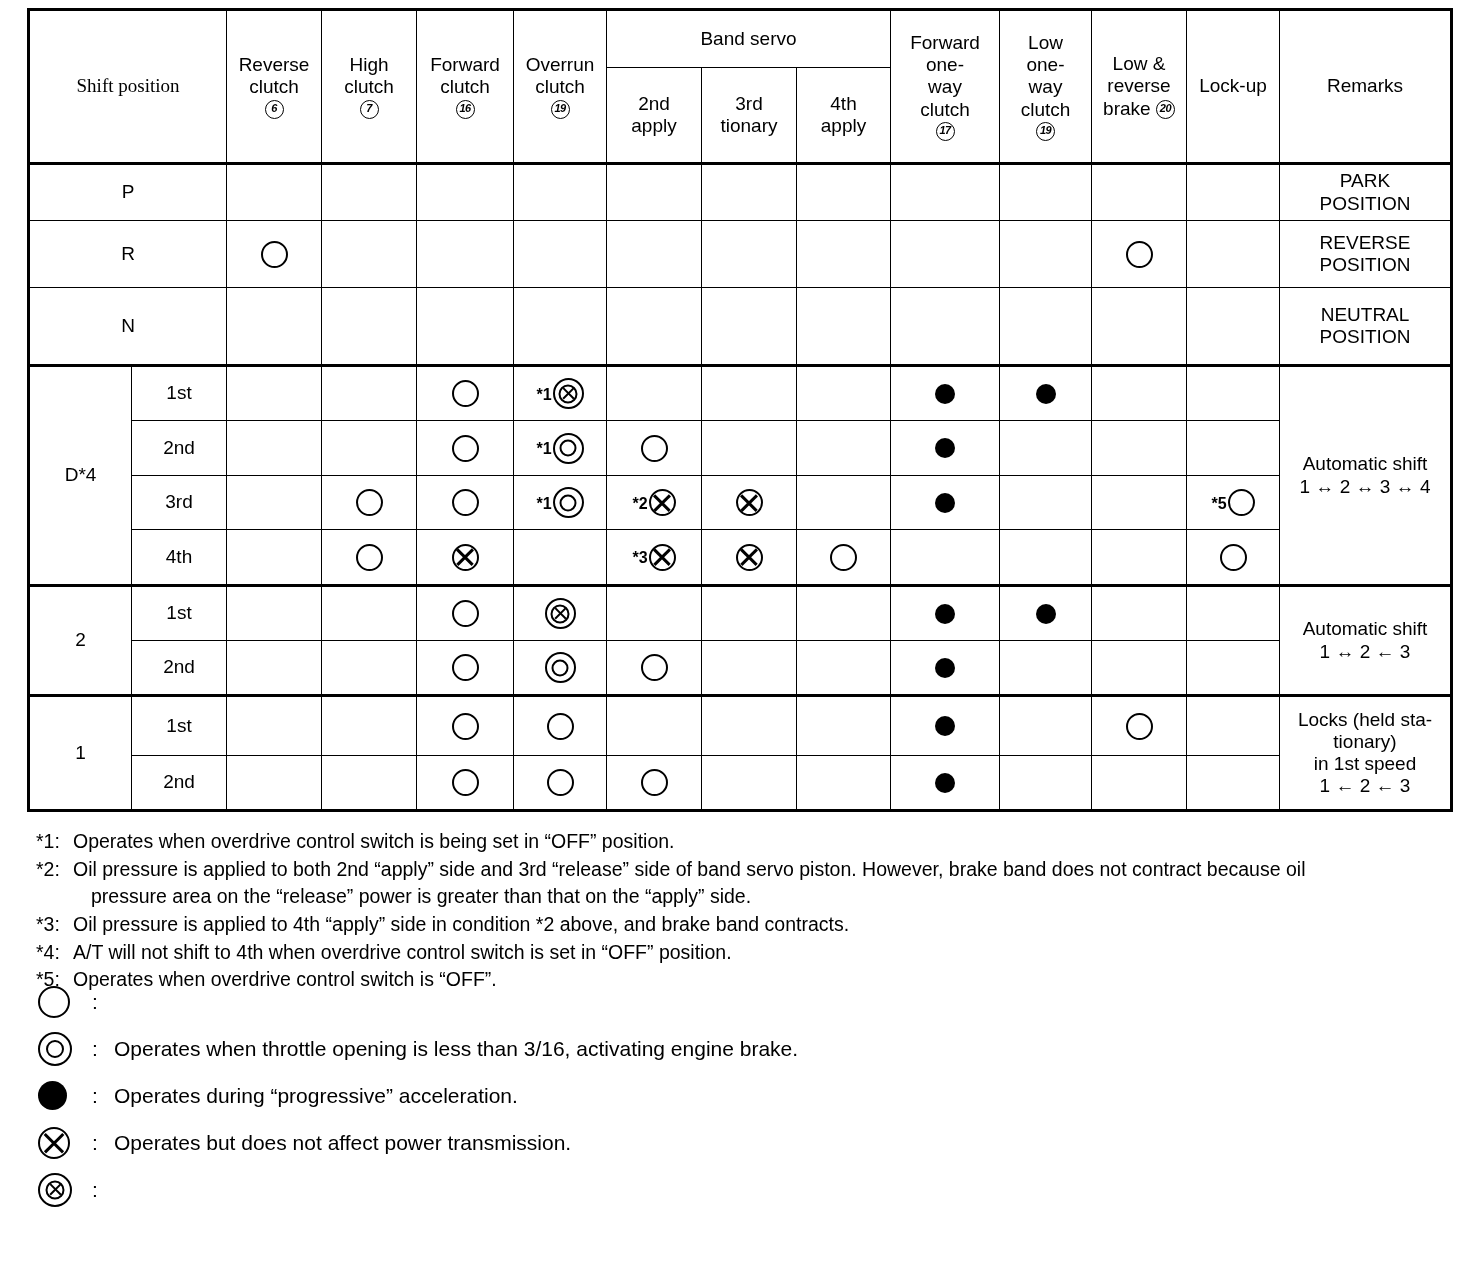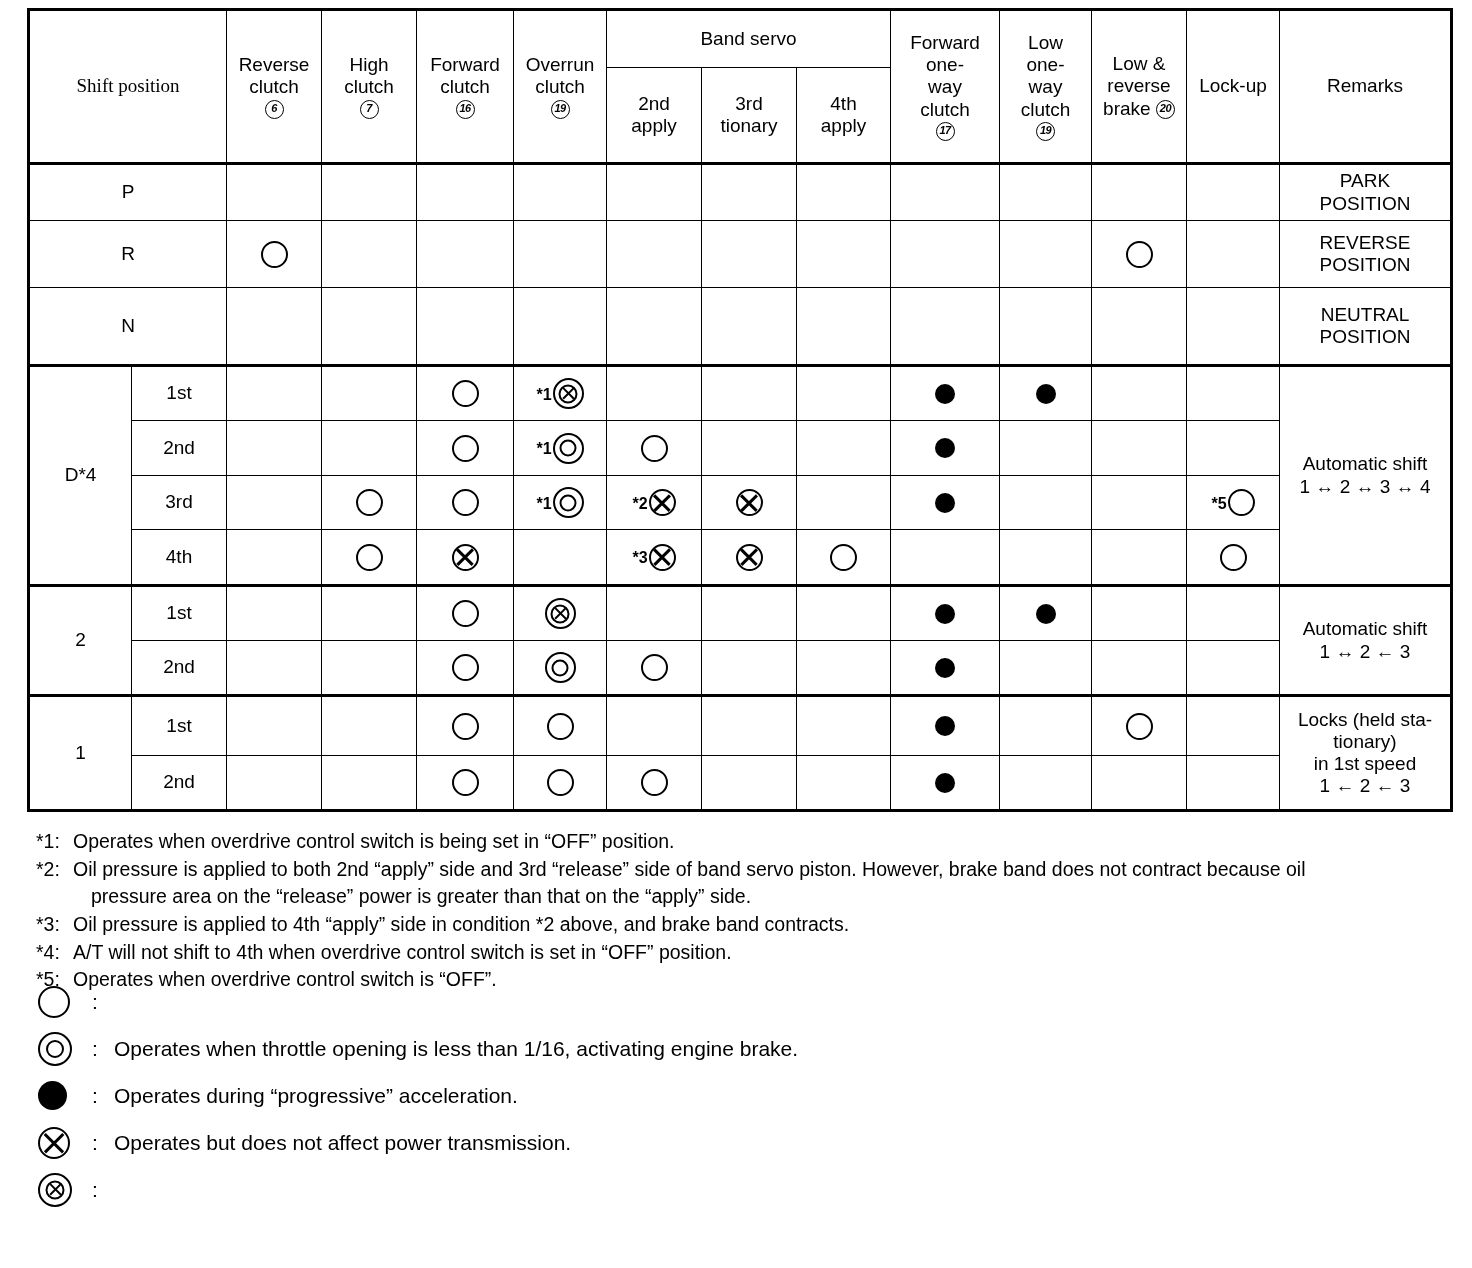--- a/index.html
+++ b/index.html
@@ -607,21 +607,21 @@
         </span>
         <span class="lg-colon">:</span>
       </div>
       <div class="lg-row">
         <span class="lg-sym">
           <span class="sym-wrap">
             <span class="s-double"></span>
           </span>
         </span>
         <span class="lg-colon">:</span>
-        <span class="lg-txt">Operates when throttle opening is less than 1/16, activating engine brake.</span>
+        <span class="lg-txt">Operates when throttle opening is less than 3/16, activating engine brake.</span>
       </div>
       <div class="lg-row">
         <span class="lg-sym">
           <span class="sym-wrap">
             <span class="s-filled"></span>
           </span>
         </span>
         <span class="lg-colon">:</span>
         <span class="lg-txt">Operates during “progressive” acceleration.</span>
       </div>

